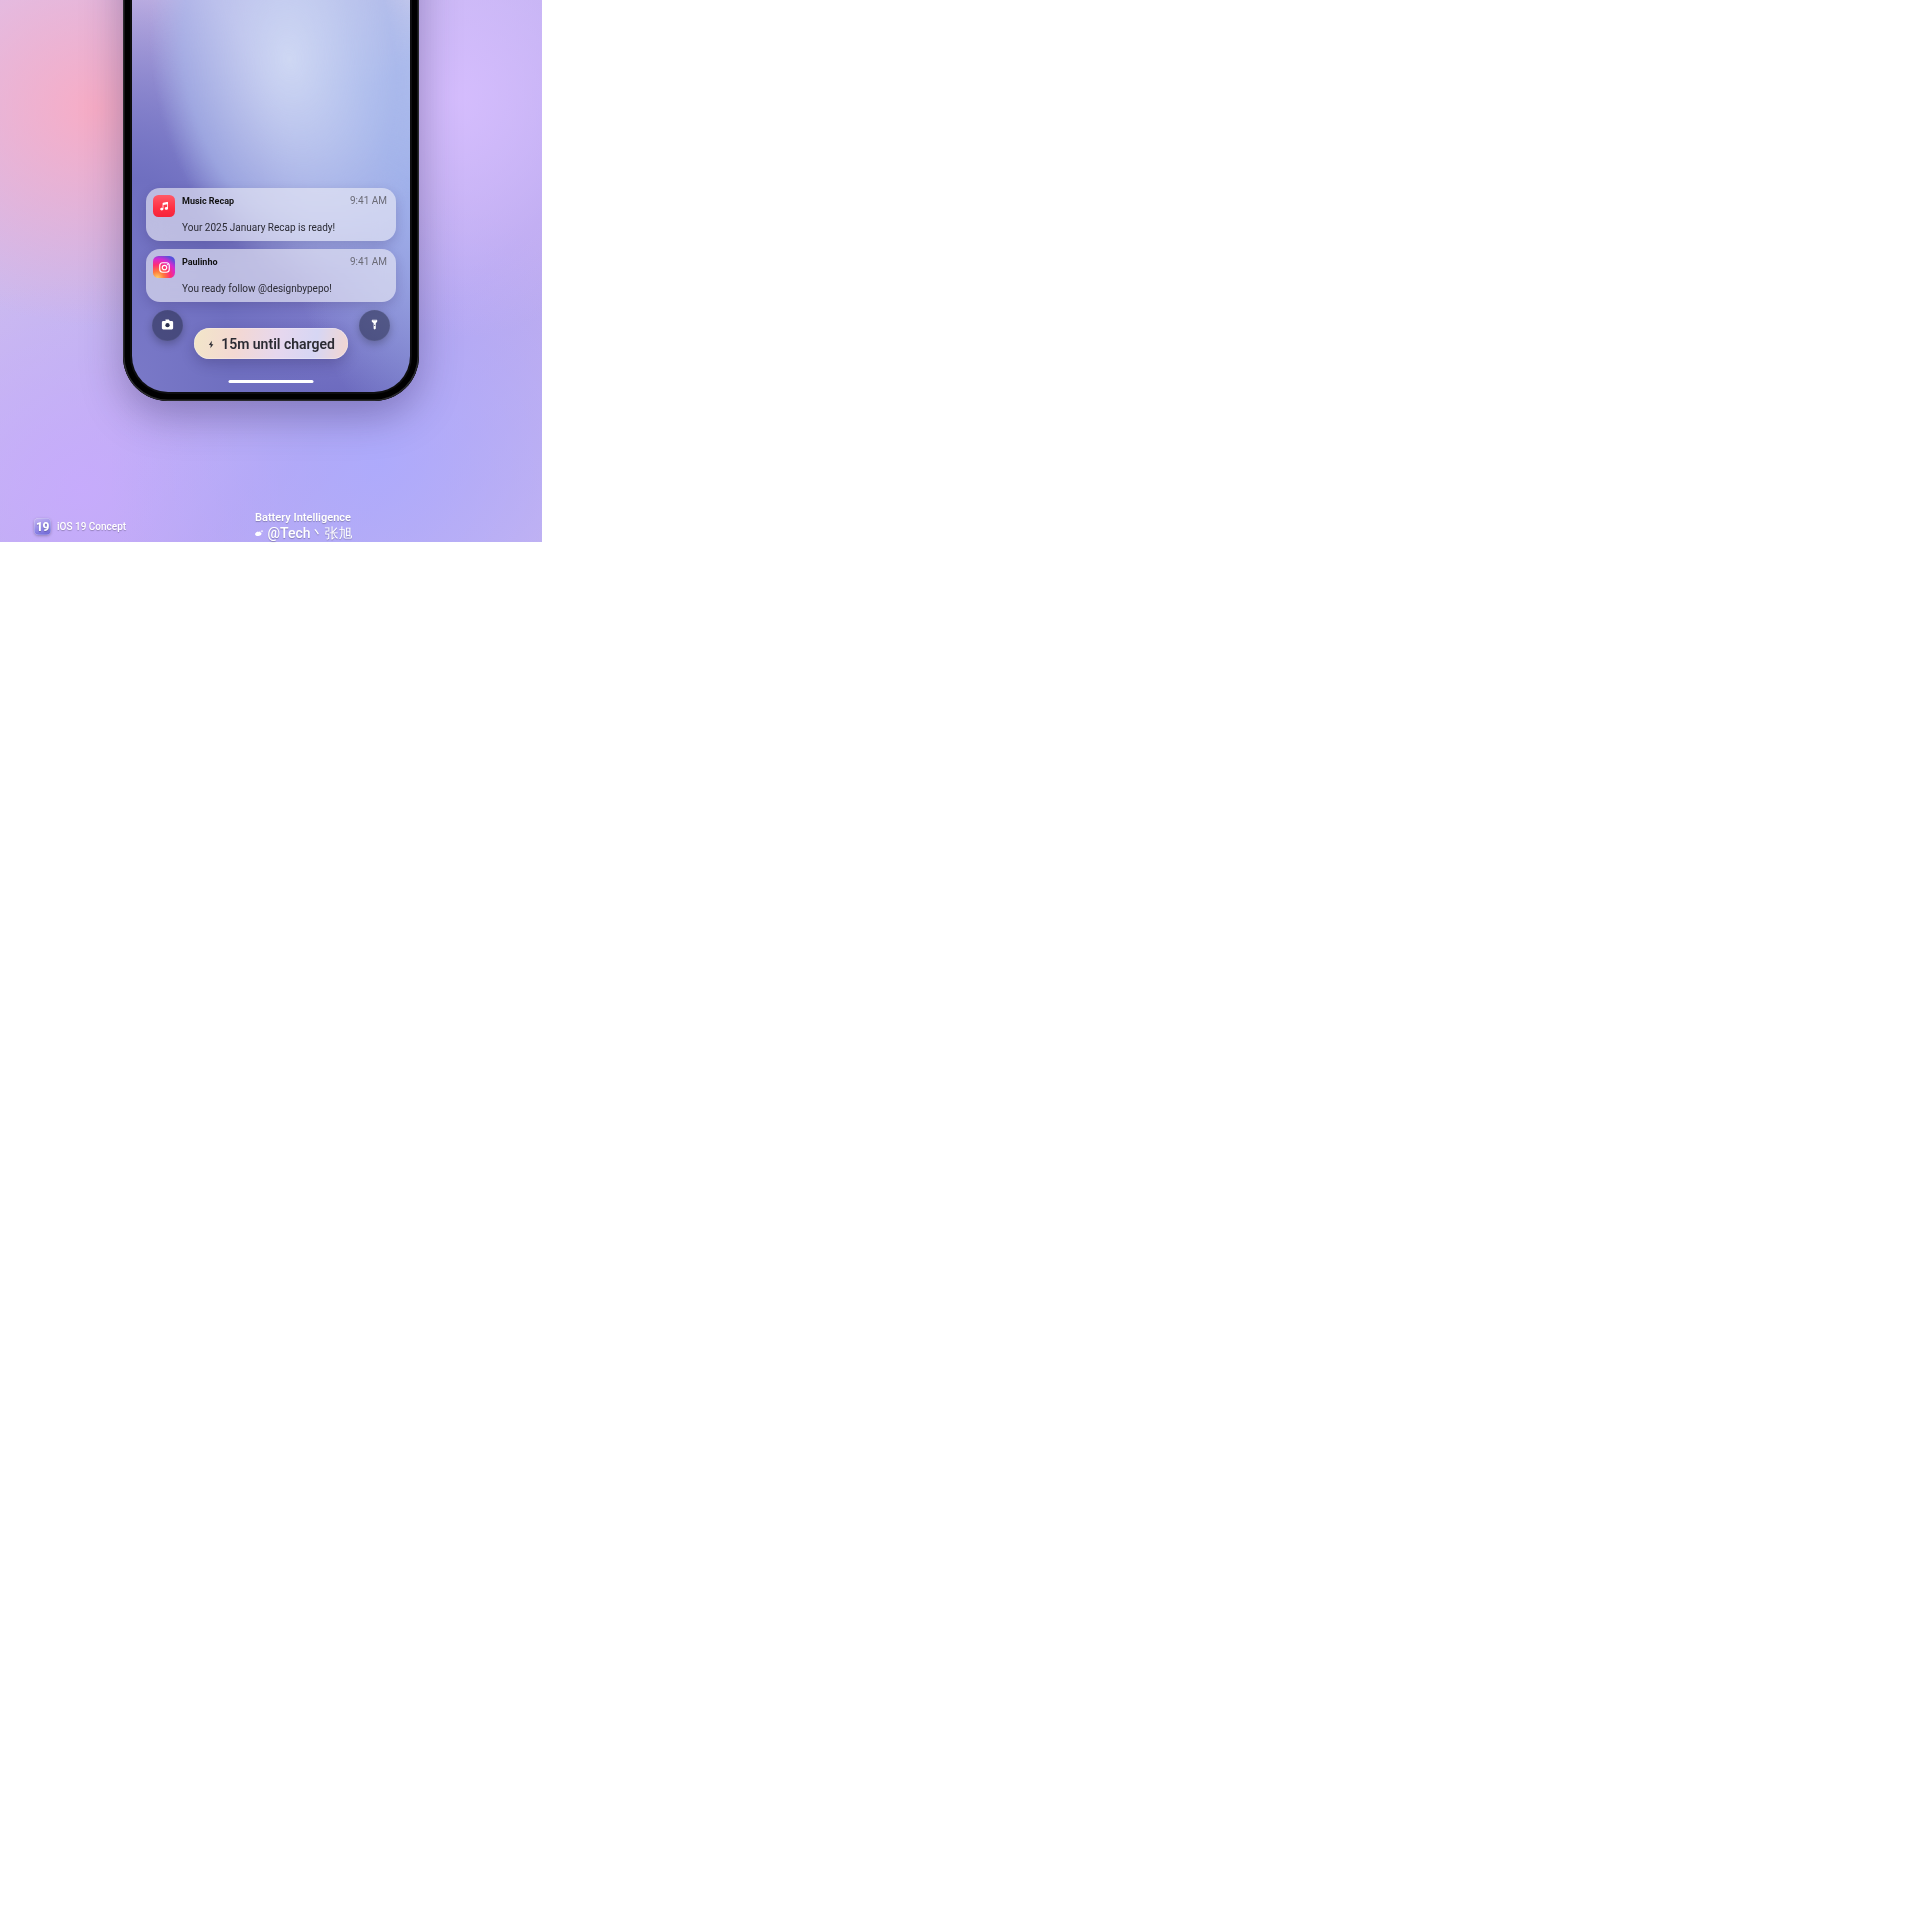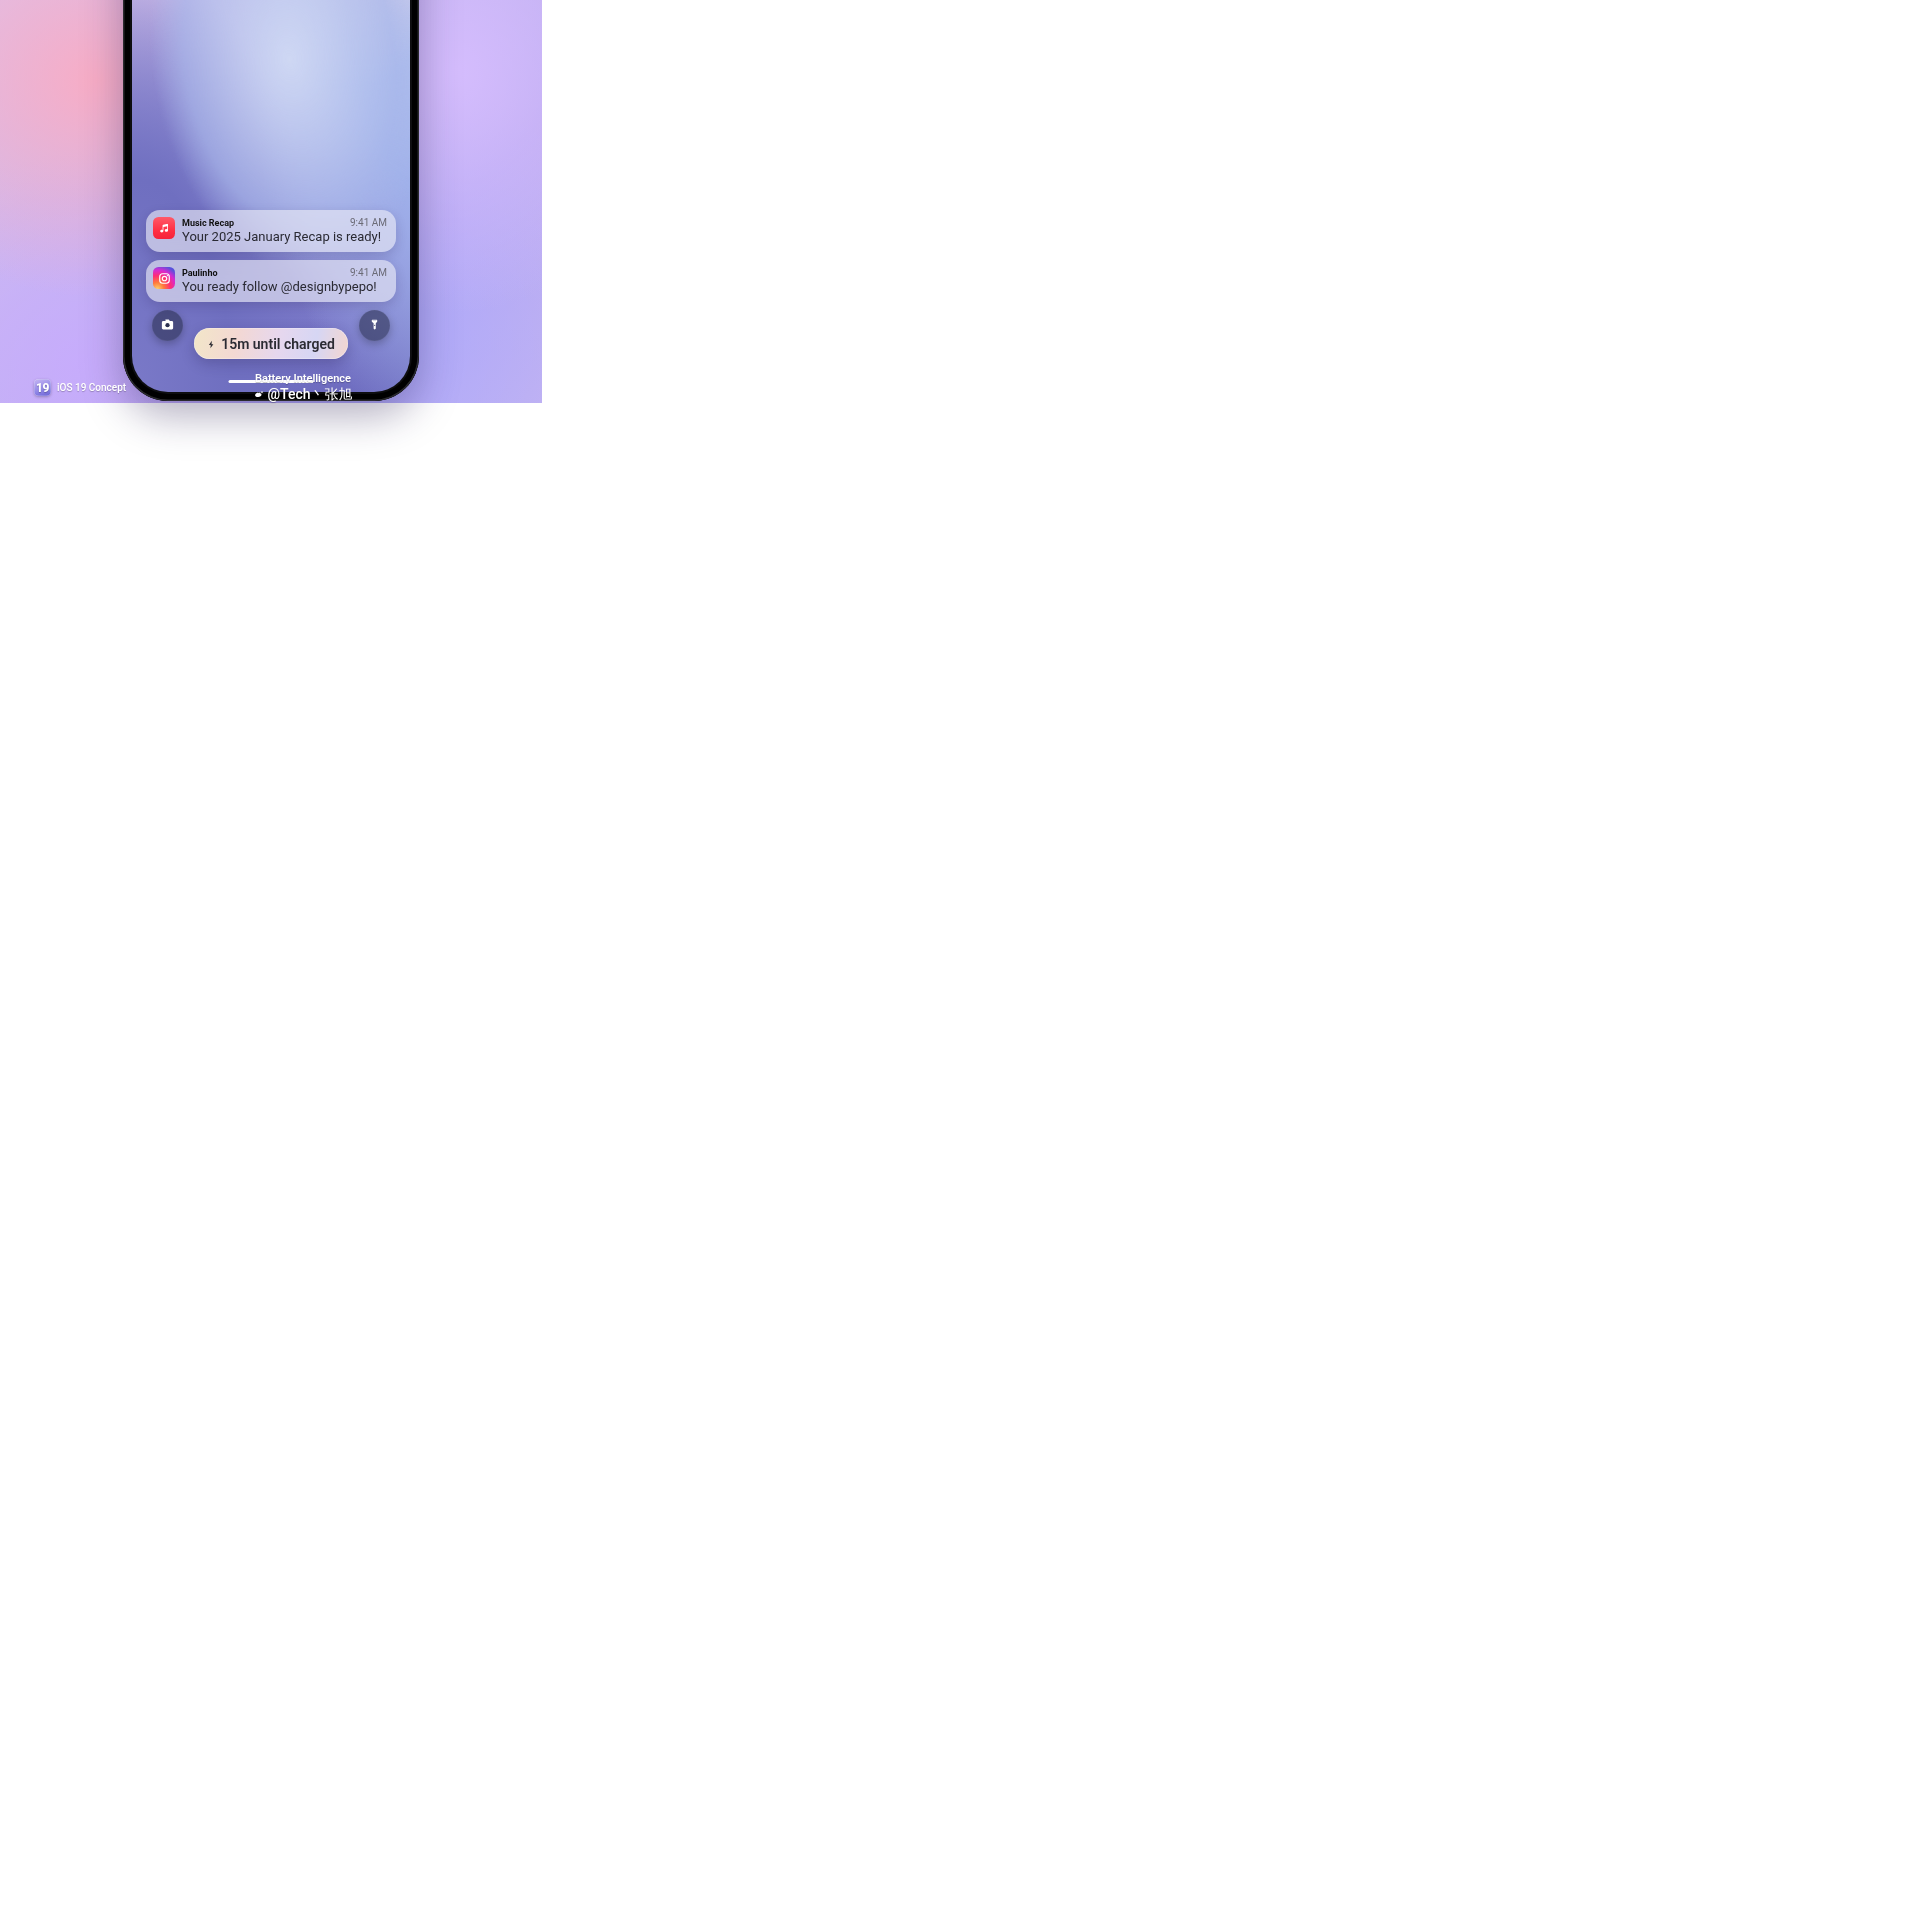--- a/index.html
+++ b/index.html
@@ -5,21 +5,21 @@
   * { box-sizing: border-box; margin: 0; padding: 0; }
   html, body { width: 100%; height: 100%; }
   body {
     font-family: -apple-system, BlinkMacSystemFont, "Segoe UI", Roboto, Helvetica, Arial, sans-serif;
     overflow: hidden;
   }
 
   .canvas {
     position: relative;
     width: 542px;
-    height: 403px;
+    height: 542px;
     background:
       radial-gradient(ellipse 401px 351px at 18% 20%, rgba(255,170,190,0.85), transparent 62%),
       radial-gradient(ellipse 351px 401px at 84% 18%, rgba(215,190,255,0.9), transparent 60%),
       radial-gradient(ellipse 451px 451px at 70% 85%, rgba(170,170,255,0.8), transparent 60%),
       radial-gradient(ellipse 401px 351px at 15% 90%, rgba(200,170,255,0.8), transparent 60%),
       linear-gradient(135deg, #d9c2ef 0%, #c4b6f0 40%, #b9a8ee 70%, #c6b4ef 100%);
   }
 
   
   .phone {
@@ -77,21 +77,21 @@
     box-shadow: 0 4px 11px rgba(40,30,80,0.18);
   }
   .notif .app-icon{
     width:22px; height:22px; border-radius:5.5px; flex:0 0 22px;
     display:flex; align-items:center; justify-content:center;
   }
   .notif .content{ flex:1; min-width:0; }
   .notif .row1{ display:flex; align-items:baseline; justify-content:space-between; gap:6px; }
   .notif .title{ font-weight:700; font-size:9px; color:#111; }
   .notif .time{ font-size:10px; color:#6b6b76; white-space:nowrap; }
-  .notif .body{ font-size:13px; color:#2a2a33; margin-top:1px; }
+  .notif .body{ font-size:10px; color:#2a2a33; margin-top:16px; }
 
   .icon-music{
     background: linear-gradient(180deg,#ff5a68 0%, #ff3043 60%, #f5233a 100%);
   }
   .icon-instagram{
     background:
       radial-gradient(120% 120% at 20% 100%, #ffd36a 0%, #ff7a3c 25%, #ff2d74 50%, #d62bd0 72%, #5851db 92%);
   }
 
   

